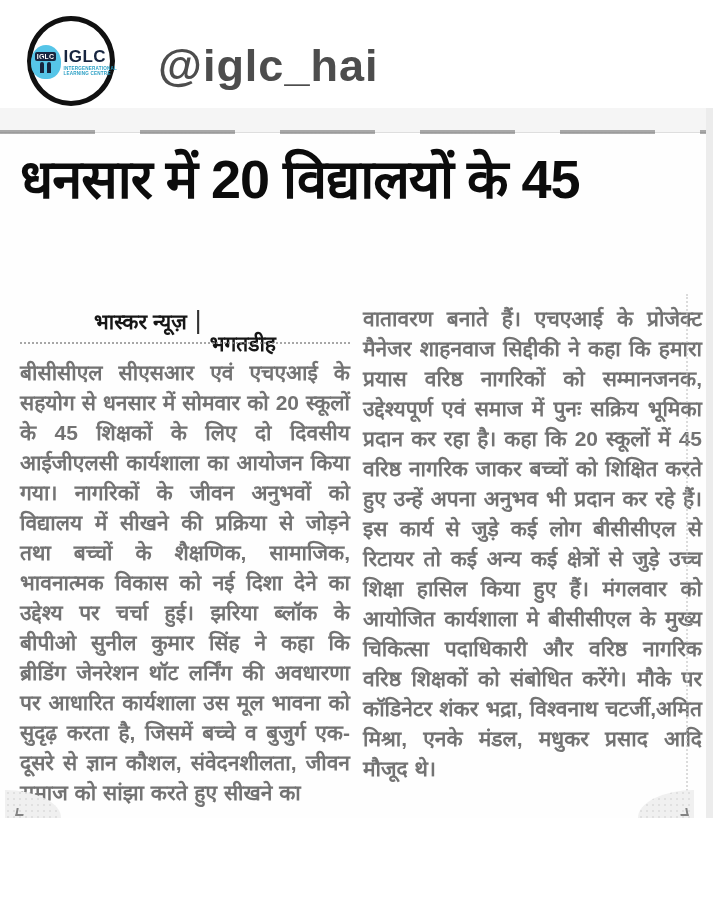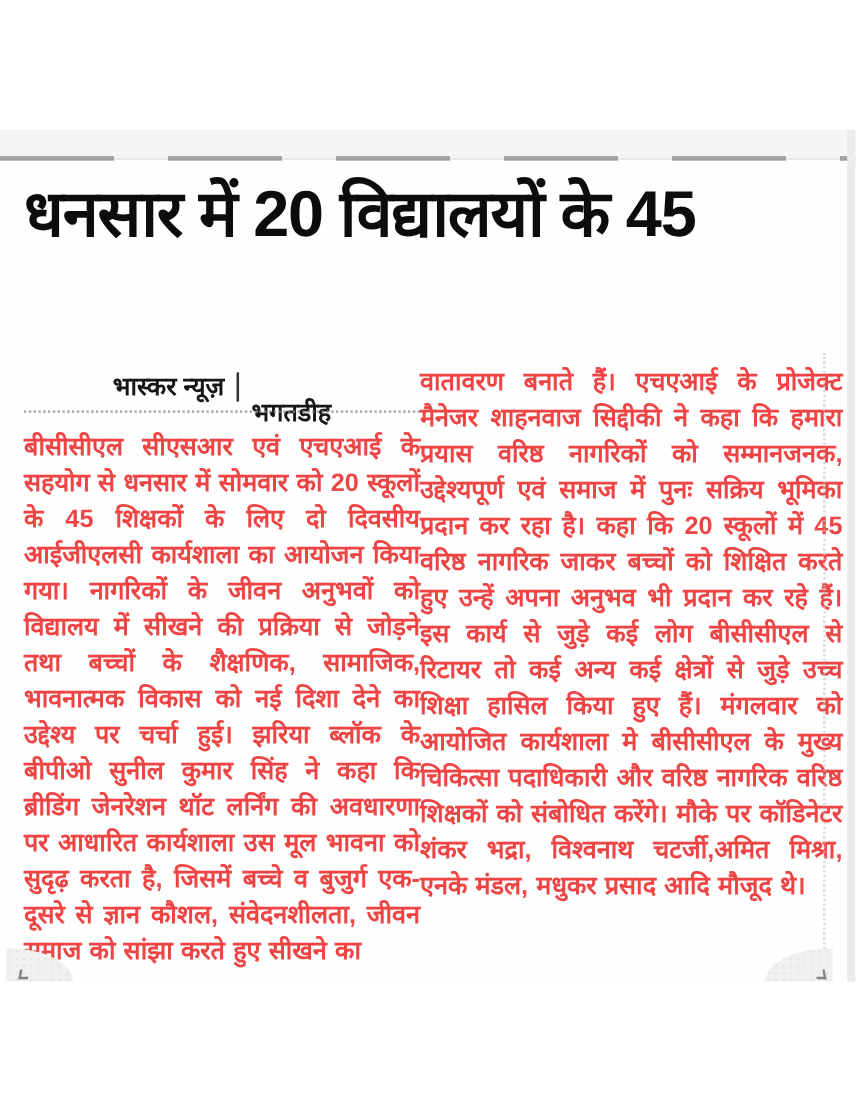--- a/index.html
+++ b/index.html
@@ -55,33 +55,33 @@
     padding-left:28px;
   }
   .headline {
     position:absolute; left:20px; top:8px; width:680px;
     font-size:54px; line-height:74px; font-weight:800; color:#0c0c0c;
     letter-spacing:-1px;
   }
   .headline span { display:block; white-space:nowrap; }
   .columns {
     position:absolute; left:20px; top:170px; width:682px;
-    display:flex; 
+    display:flex; gap:13px;
   }
   .col-left { width:330px; flex:0 0 auto; }
   .col-right { flex:1; }
   .byline {
     text-align:center; font-size:21px; font-weight:800; color:#161616;
     height:34px; display:flex; align-items:center; justify-content:center; gap:8px;
   }
   .byline-sep { font-weight:400; color:#333; font-size:26px; line-height:1; transform:translateY(-1px); }
   .byline-location { font-weight:700;margin-top:44px; }
   .dotted-rule { border-top:2px dotted #8a8a8a; opacity:.75; margin:4px 0 14px 0; }
   .body-text {
-    font-size:21px; line-height:30px; font-weight:600; color:#ef4444;
+    font-size:21px; line-height:30px; font-weight:600; color:#737373;
     text-align:justify; word-spacing:1px;
   }
   .fold-line {
     position:absolute; right:18px; top:160px; height:500px; width:0;
     border-left:2px dotted #c4c4c4; opacity:.6;
   }
 
   
   .corner {
     position:absolute; bottom:0; width:56px; height:28px; background:#f0f0f0;
@@ -97,20 +97,38 @@
   
   .edge-strip {
     position:absolute; right:0; top:108px; width:7px; height:710px; background:#ececec;
   }
 </style>
 </head>
 <body>
 
 <div class="page">
 
+  <header class="post-header">
+    <div class="avatar">
+      <div class="logo-inner">
+        <div class="logo-badge">
+          <span class="badge-box">IGLC</span>
+          <span class="badge-figures">
+            <span class="figure"></span>
+              <span class="figure"></span>
+          </span>
+        </div>
+        <div class="logo-text">
+          <span class="logo-acronym">IGLC</span>
+          <span class="logo-fullname">INTERGENERATIONAL LEARNING CENTRE</span>
+        </div>
+      </div>
+    </div>
+    <div class="handle">@iglc_hai</div>
+  </header>
 
   <div class="separator-band"></div>
   <div class="smudge-strip"></div>
 
   <section class="clipping">
     <h1 class="headline">
       <span>धनसार में 20 विद्यालयों के 45</span>
     </h1>
 
     <div class="columns">

